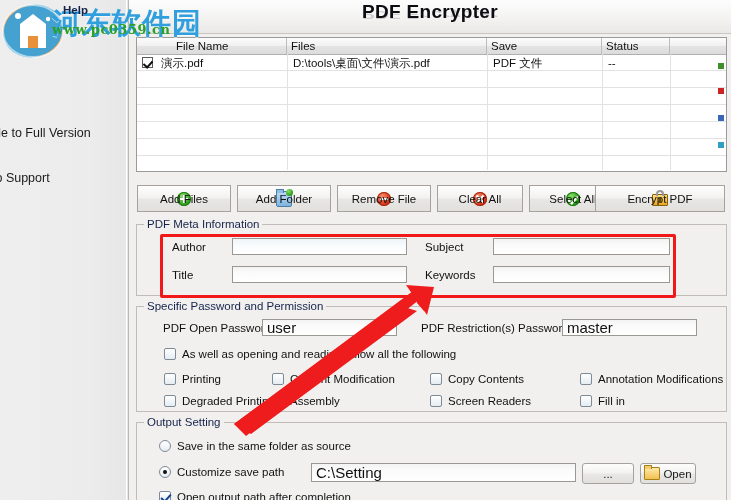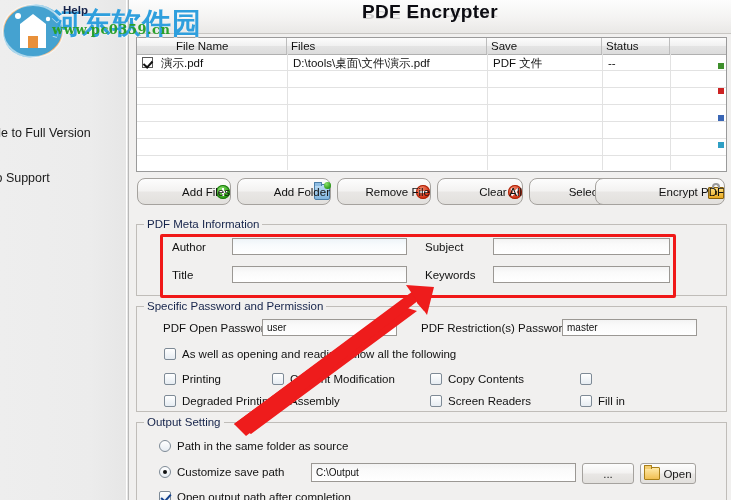--- a/index.html
+++ b/index.html
@@ -75,25 +75,25 @@
     position:absolute;width:11px;height:11px;box-sizing:border-box;
     border:1px solid #5a5a5a;background:#fff;
   }
   .chk-sm.on:after{
     content:"";position:absolute;left:2px;top:1px;width:4px;height:7px;
     border:solid #111;border-width:0 2px 2px 0;transform:rotate(42deg);
   }
 
   
   .tbtn{
-    position:absolute;top:178px;height:27px;
+    position:absolute;top:185px;height:27px;
     background:linear-gradient(to bottom,#fdfdfd 0%,#f3f2f1 48%,#e9e7e5 52%,#e2e0dd 100%);
-    border:1px solid #a5a29e;border-radius:8px;
+    border:1px solid #a5a29e;border-radius:0;
     font-size:11.5px;color:#1a1a1a;
-    display:flex;align-items:center;justify-content:flex-end;gap:4px;
+    display:flex;align-items:center;justify-content:center;gap:4px;
     box-sizing:border-box;
   }
   .tbtn .lbl{white-space:nowrap;}
   .ic{width:14px;height:14px;position:relative;flex:0 0 14px;}
   .ic-plus{border-radius:50%;background:radial-gradient(circle at 35% 30%,#8ae06a,#2b9c17 70%);box-shadow:inset 0 0 0 1px #1d7a10;}
   .ic-plus:before{content:"";position:absolute;left:6px;top:3px;width:2px;height:8px;background:#fff;}
   .ic-plus:after{content:"";position:absolute;left:3px;top:6px;width:8px;height:2px;background:#fff;}
   .ic-folder{background:linear-gradient(to bottom,#bcdcf4,#7fb4de);border:1px solid #4b7ea8;border-radius:1px 2px 2px 2px;}
   .ic-folder:before{content:"";position:absolute;left:-1px;top:-3px;width:6px;height:3px;background:#8fbde3;border:1px solid #4b7ea8;border-bottom:none;border-radius:1px 1px 0 0;}
   .ic-folder:after{content:"";position:absolute;right:-2px;top:-3px;width:7px;height:7px;border-radius:50%;background:radial-gradient(circle at 35% 30%,#8ae06a,#2b9c17 70%);}
@@ -111,21 +111,21 @@
   
   .group{position:absolute;border:1px solid #c0bdb9;}
   .group > .gtitle{
     position:absolute;top:-7px;left:7px;background:#f1f0ef;padding:0 3px;
     font-size:11.5px;color:#15234a;white-space:nowrap;
   }
   .lbl{position:absolute;font-size:11.5px;color:#111;white-space:nowrap;}
   .tinput{
     position:absolute;height:17px;box-sizing:border-box;
     border:1px solid #9b9894;background:linear-gradient(to bottom,#f3f3f3 0%,#fafafa 35%,#ffffff 100%);
-    font-size:10px;color:#111;line-height:15px;padding-left:4px;
+    font-size:15px;color:#111;line-height:15px;padding-left:4px;
     font-family:"Liberation Sans","DejaVu Sans",sans-serif;
     overflow:hidden;white-space:nowrap;
   }
   .tinput.focused{background:linear-gradient(to bottom,#eef4f8 0%,#f8fbfd 40%,#ffffff 100%);}
 
   
   .cbrow{position:absolute;height:14px;display:flex;align-items:center;gap:6px;}
   .cb{
     width:12px;height:12px;flex:0 0 12px;box-sizing:border-box;
     border:1px solid #7e8a96;border-radius:2px;
@@ -296,20 +296,21 @@
       <div class="cbrow" style="left:135px;top:65px;">
         <span class="cb"></span>
         <span class="cb-lbl">Content Modification</span>
       </div>
       <div class="cbrow" style="left:293px;top:65px;">
         <span class="cb"></span>
         <span class="cb-lbl">Copy Contents</span>
       </div>
       <div class="cbrow" style="left:443px;top:65px;">
         <span class="cb"></span>
+        <span class="cb-lbl">Annotation Modifications</span>
       </div>
 
       <div class="cbrow" style="left:27px;top:87px;">
         <span class="cb"></span>
         <span class="cb-lbl">Degraded Printing</span>
       </div>
       <div class="cbrow" style="left:135px;top:87px;">
         <span class="cb"></span>
         <span class="cb-lbl">Assembly</span>
       </div>
@@ -321,28 +322,28 @@
         <span class="cb"></span>
         <span class="cb-lbl">Fill in</span>
       </div>
     </div>
 
     <div class="group" style="left:7px;top:422px;width:589px;height:86px;">
       <div class="gtitle">Output Setting</div>
 
       <div class="cbrow" style="left:22px;top:16px;">
         <span class="rb"></span>
-        <span class="cb-lbl">Path in the same folder as source</span>
+        <span class="cb-lbl">Save in the same folder as source</span>
       </div>
 
       <div class="cbrow" style="left:22px;top:42px;">
         <span class="rb on"></span>
         <span class="cb-lbl">Customize save path</span>
       </div>
-      <div class="tinput" style="left:174px;top:40px;width:265px;height:19px;line-height:17px;">C:\Output</div>
+      <div class="tinput" style="left:174px;top:40px;width:265px;height:19px;line-height:17px;">C:\Setting</div>
       <div class="sbtn" style="left:445px;top:40px;width:52px;">
         <span>...</span>
       </div>
       <div class="sbtn" style="left:503px;top:40px;width:56px;">
         <span class="ic-openfolder"></span>
         <span>Open</span>
       </div>
 
       <div class="cbrow" style="left:22px;top:67px;">
         <span class="cb on"></span>

